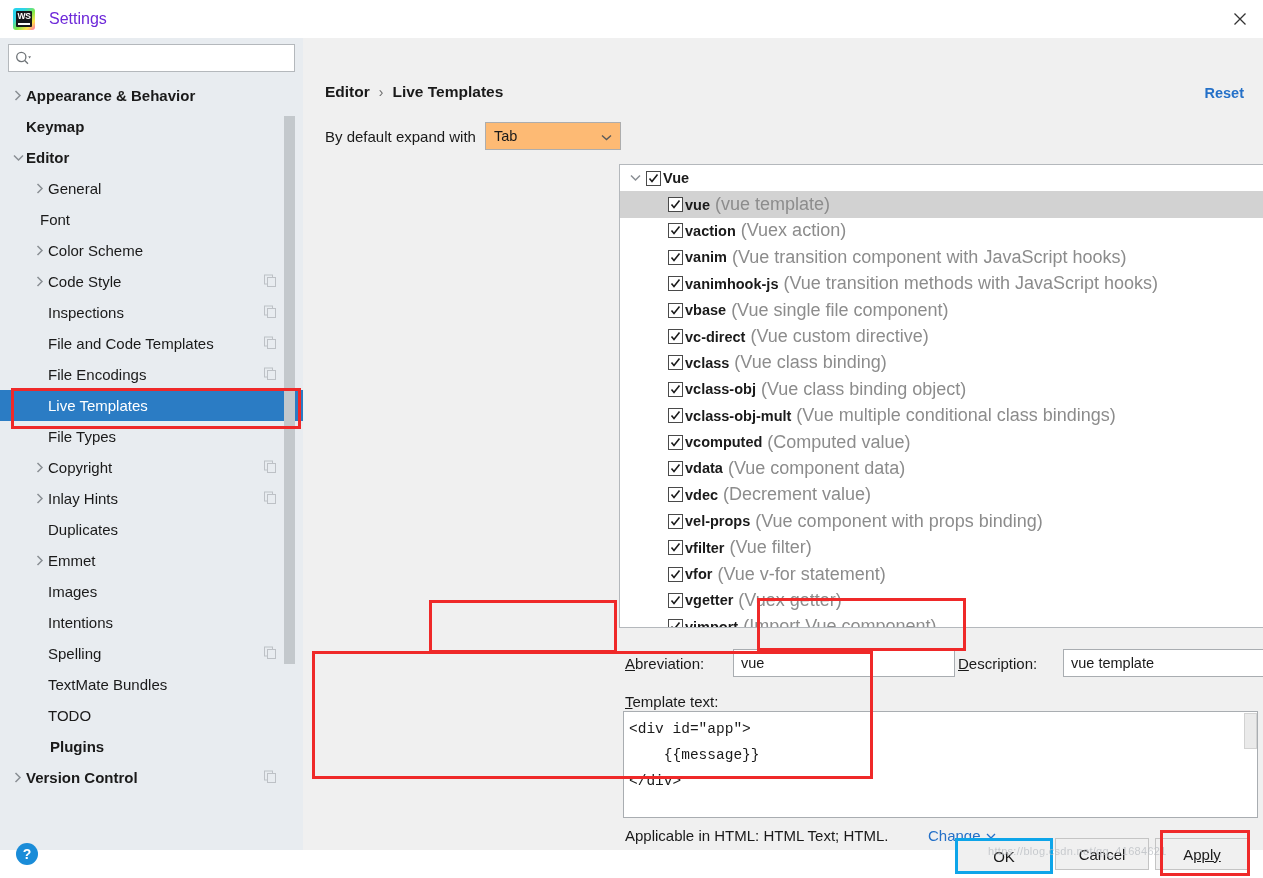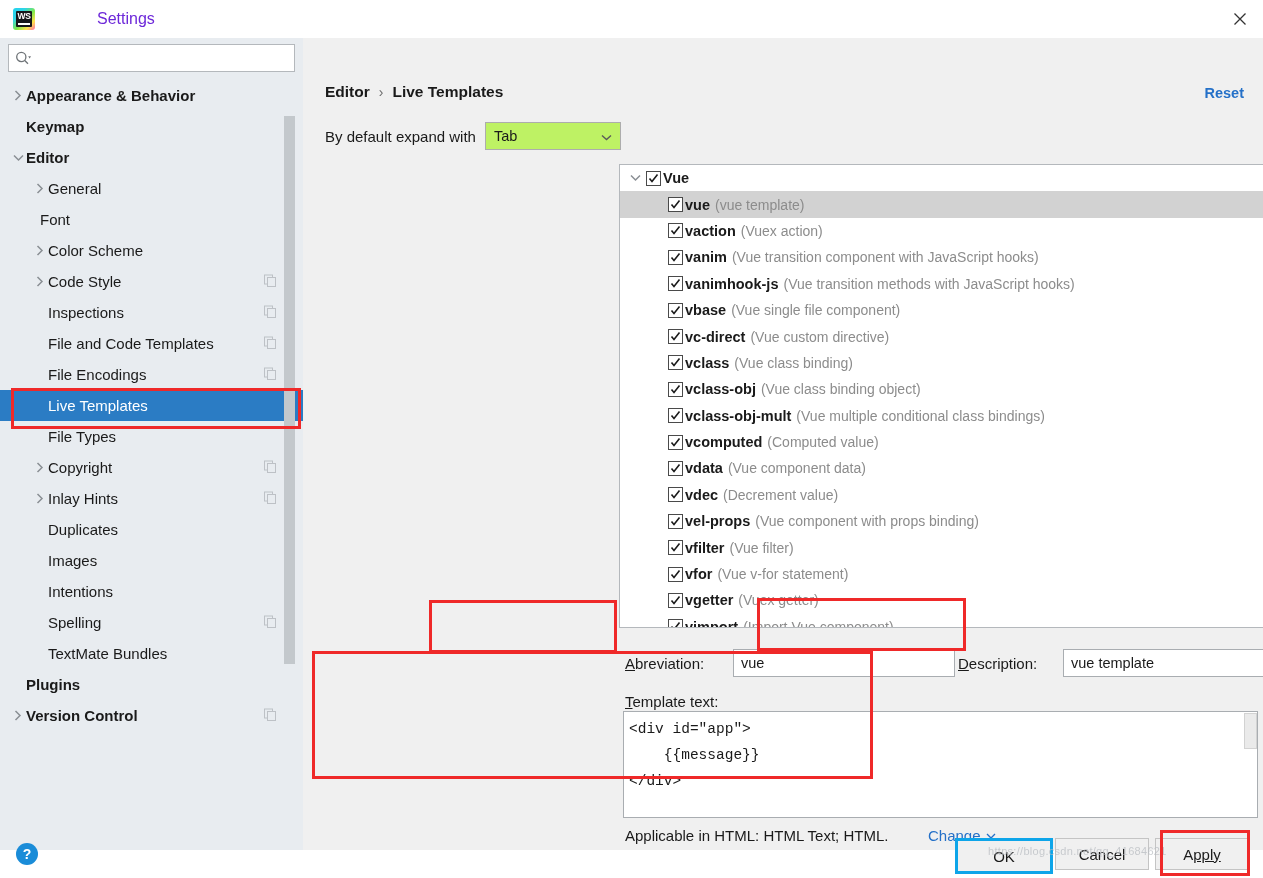--- a/index.html
+++ b/index.html
@@ -9,21 +9,21 @@
     font-family:"Liberation Sans", sans-serif;
     font-size:14.5px;
     color:#1a1a1a;
     -webkit-font-smoothing:antialiased;
     overflow:hidden;
     position:relative;
   }
   .dialog{position:absolute;inset:0;background:#ffffff;}
 
   
-  .titlebar{height:38px;background:#ffffff;display:flex;align-items:center;padding-left:13px;position:relative;gap:48px;}
+  .titlebar{height:38px;background:#ffffff;display:flex;align-items:center;padding-left:13px;position:relative;}
   .ws-logo{width:22px;height:22px;border-radius:3px;position:relative;overflow:hidden;flex:none;
     background:linear-gradient(135deg,#22d3ee 0%,#2fd5e8 28%,#7ee84a 55%,#ffe14d 78%,#ff6bb0 100%);}
   .ws-logo .inner{position:absolute;left:3px;top:3px;right:3px;bottom:3px;background:#16161a;border-radius:1px;}
   .ws-logo .txt{position:absolute;left:0;right:0;top:3px;text-align:center;color:#fff;font-size:8.5px;font-weight:bold;letter-spacing:-.3px;font-family:"Liberation Sans",sans-serif;}
   .ws-logo .bar{position:absolute;left:5px;right:5px;bottom:5px;height:2px;background:#fff;}
   .title-text{margin-left:14px;font-size:16px;color:#6d28d9;}
   .close-btn{position:absolute;right:0;top:0;width:46px;height:38px;display:flex;align-items:center;justify-content:center;cursor:default;}
   .close-btn svg{display:block;}
 
   
@@ -48,33 +48,33 @@
   .copy-badge{position:absolute;right:26px;top:50%;transform:translateY(-50%);opacity:.45;}
   .sb-thumb{position:absolute;right:8px;width:11px;background:#c3c8cc;border-radius:0;}
 
   
   .breadcrumb{position:absolute;left:22px;top:45px;font-size:15.5px;font-weight:bold;display:flex;align-items:center;gap:9px;}
   .breadcrumb .sep{font-weight:normal;color:#6b6b6b;font-size:14px;}
   .reset-link{position:absolute;right:19px;top:47px;color:#2470c8;font-weight:bold;font-size:14.5px;cursor:default;}
 
   .expand-row{position:absolute;left:22px;top:84px;display:flex;align-items:center;gap:9px;}
   .expand-row .lbl{font-size:15px;}
-  .combo{background:#bef264;border:1px solid #adadad;height:26px;display:flex;align-items:center;padding:0 8px;min-width:98px;justify-content:space-between;cursor:default;font-size:14.5px;}
+  .combo{background:#fdba74;border:1px solid #adadad;height:26px;display:flex;align-items:center;padding:0 8px;min-width:98px;justify-content:space-between;cursor:default;font-size:14.5px;}
   .combo .cv{padding-right:14px;}
 
   
   .list-panel{position:absolute;left:316px;top:126px;width:916px;height:462px;background:#fff;border:1px solid #b4b8bc;overflow:hidden;}
   .row{height:26.4px;display:flex;align-items:center;padding-left:8px;white-space:nowrap;cursor:default;}
   .row.group{padding-left:6px;}
   .row.child{padding-left:48px;}
   .row.selected{background:#d2d2d2;}
   .cb{width:13px;height:13px;border:1px solid #4a4a4a;background:#fff;flex:none;margin-right:2px;position:relative;}
   .cb svg{position:absolute;left:1px;top:1px;}
   .nm{font-weight:bold;font-size:14.5px;}
-  .desc{color:#8c8c8c;font-size:14px;padding-left:5px;}
+  .desc{color:#8c8c8c;font-size:18px;padding-left:5px;}
   .arrow-grp{width:18px;display:inline-flex;align-items:center;justify-content:center;flex:none;margin-right:2px;}
 
   
   .abbr-label{position:absolute;left:322px;top:617px;font-size:15px;}
   .field{position:absolute;background:#fff;border:1px solid #a9adb1;height:26px;display:flex;align-items:center;padding:0 5px;font-size:14.5px;}
   .field input{border:0;outline:0;width:100%;font-family:"Liberation Sans",sans-serif;font-size:14.5px;background:transparent;color:#1a1a1a;}
   .desc-label{position:absolute;left:655px;top:617px;font-size:15px;}
 
   .tt-label{position:absolute;left:322px;top:655px;font-size:15px;}
   .tt-box{position:absolute;left:320px;top:673px;width:633px;height:105px;background:#fff;border:1px solid #a9adb1;overflow:hidden;}
@@ -234,40 +234,52 @@
             <span class="copy-badge"><svg width="14" height="14" viewBox="0 0 14 14">
                 <rect x="1.5" y="1.5" width="8" height="9" stroke="#8a8f94" stroke-width="1" fill="none"></rect>
                 <rect x="4.5" y="4" width="8" height="9" stroke="#8a8f94" stroke-width="1" fill="#e8ecf0"></rect>
               </svg></span>
           </div>
           <div class="tree-item" style="padding-left: 32px;">
             <span class="arrow"></span>
             <span class="lbl">Duplicates</span>
           </div>
           <div class="tree-item" style="padding-left: 32px;">
+            <span class="arrow">
+              <svg width="8" height="11" viewBox="0 0 8 11">
+                <path d="M1.5 1 L6 5.5 L1.5 10" stroke="#8a8f94" stroke-width="1.5" fill="none"></path>
+              </svg>
+            </span>
+            <span class="lbl">Emmet</span>
+          </div>
+          <div class="tree-item" style="padding-left: 32px;">
             <span class="arrow"></span>
             <span class="lbl">Images</span>
           </div>
           <div class="tree-item" style="padding-left: 32px;">
             <span class="arrow"></span>
             <span class="lbl">Intentions</span>
           </div>
           <div class="tree-item" style="padding-left: 32px;">
             <span class="arrow"></span>
             <span class="lbl">Spelling</span>
             <span class="copy-badge"><svg width="14" height="14" viewBox="0 0 14 14">
                 <rect x="1.5" y="1.5" width="8" height="9" stroke="#8a8f94" stroke-width="1" fill="none"></rect>
                 <rect x="4.5" y="4" width="8" height="9" stroke="#8a8f94" stroke-width="1" fill="#e8ecf0"></rect>
               </svg></span>
           </div>
           <div class="tree-item" style="padding-left: 32px;">
             <span class="arrow"></span>
             <span class="lbl">TextMate Bundles</span>
           </div>
-          <div class="tree-item bold" style="padding-left: 10px;">
+          <div class="tree-item" style="padding-left: 32px;">
+            <span class="arrow"></span>
+            <span class="lbl">TODO</span>
+          </div>
+          <div class="tree-item bold" style="padding-left: 10px; margin-left: 24px;">
             <span class="arrow"></span>
             <span class="lbl">Plugins</span>
           </div>
           <div class="tree-item bold" style="padding-left: 10px;">
             <span class="arrow">
               <svg width="8" height="11" viewBox="0 0 8 11">
                 <path d="M1.5 1 L6 5.5 L1.5 10" stroke="#8a8f94" stroke-width="1.5" fill="none"></path>
               </svg>
             </span>
             <span class="lbl">Version Control</span>

